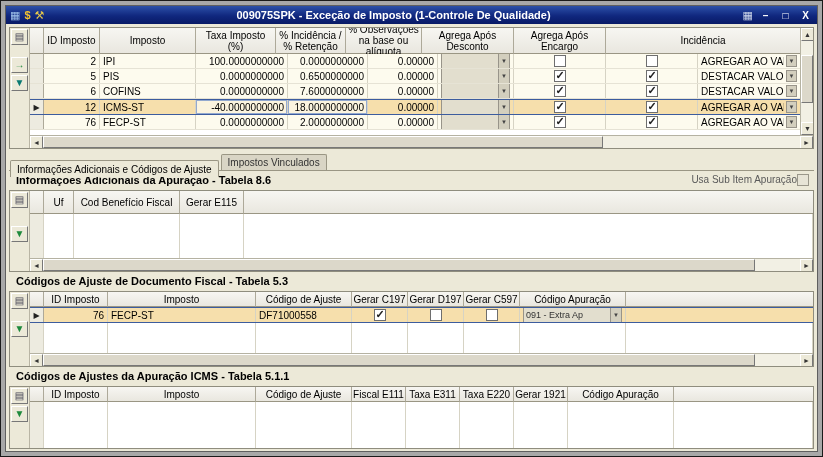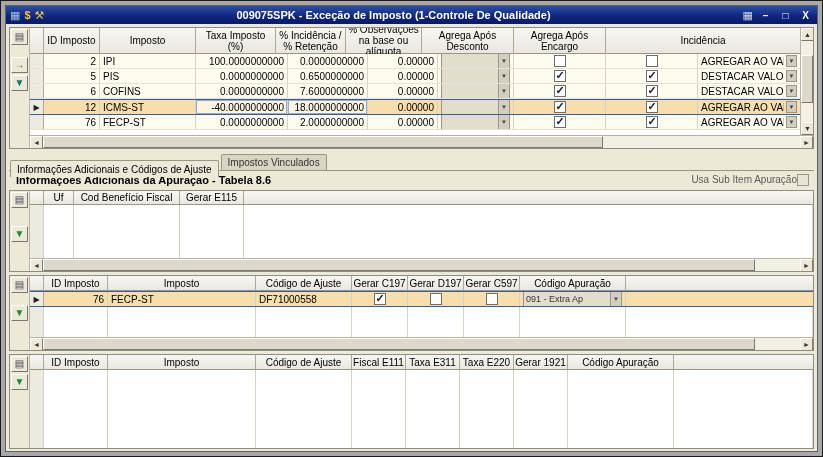--- a/index.html
+++ b/index.html
@@ -291,21 +291,21 @@
     <div class="vtoolbar">
       <button class="tool-btn">
             <span class="glyph-dark">▤</span>
           </button>
       <div class="spacer14"></div>
       <button class="tool-btn">
             <span class="glyph-green">▼</span>
           </button>
     </div>
     <div class="grid-outer">
-      <div class="grid-head sub-head" style="height:14px">
+      <div class="grid-head sub-head" style="height:23px">
         <div class="hcell c-sel"></div>
         <div class="hcell u-uf">Uf</div>
         <div class="hcell u-ben">Cod Benefício Fiscal</div>
         <div class="hcell u-e115">Gerar E115</div>
         <div class="hcell fillcol" style="border-right:none"></div>
       </div>
       <div class="bodycols">
         <div class="bcol c-sel" style="background:#EDEBE0"></div>
         <div class="bcol u-uf"></div>
         <div class="bcol u-ben"></div>
@@ -315,20 +315,23 @@
       <div class="hscroll">
         <button class="sb-btn">◄</button>
         <div class="sb-track">
               <div class="sb-thumb-h" style="width:94%"></div>
             </div>
         <button class="sb-btn">►</button>
       </div>
     </div>
   </div>
 
+  <div class="section-head">
+    <span class="section-title">Códigos de Ajuste de Documento Fiscal - Tabela 5.3</span>
+  </div>
   <div class="panel panel-doc">
     <div class="vtoolbar">
       <button class="tool-btn">
             <span class="glyph-dark">▤</span>
           </button>
       <div class="spacer8"></div>
       <button class="tool-btn">
             <span class="glyph-green">▼</span>
           </button>
     </div>
@@ -382,20 +385,23 @@
       <div class="hscroll">
         <button class="sb-btn">◄</button>
         <div class="sb-track">
               <div class="sb-thumb-h" style="width:94%"></div>
             </div>
         <button class="sb-btn">►</button>
       </div>
     </div>
   </div>
 
+  <div class="section-head">
+    <span class="section-title">Códigos de Ajustes da Apuração ICMS - Tabela 5.1.1</span>
+  </div>
   <div class="panel panel-icms" style="margin-bottom:2px">
     <div class="vtoolbar">
       <button class="tool-btn">
             <span class="glyph-dark">▤</span>
           </button>
       <button class="tool-btn">
             <span class="glyph-green">▼</span>
           </button>
     </div>
     <div class="grid-outer">

